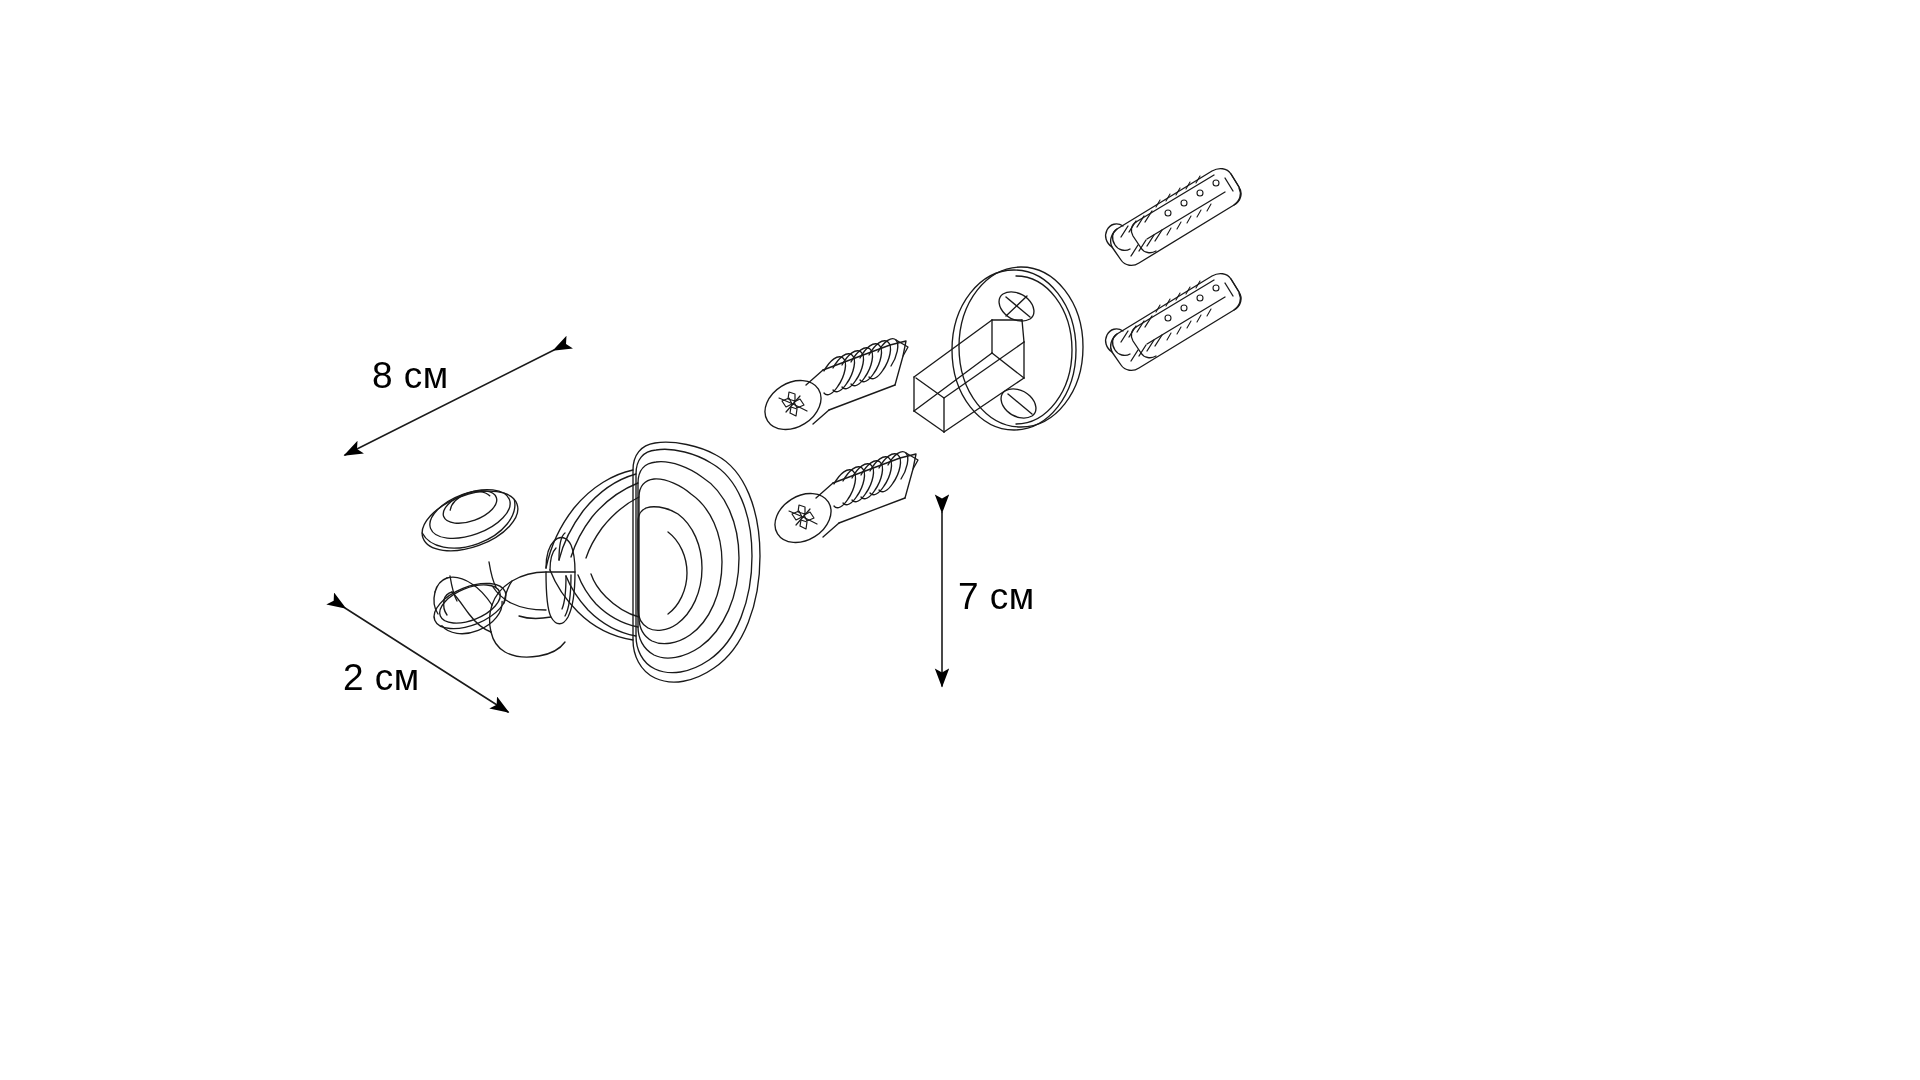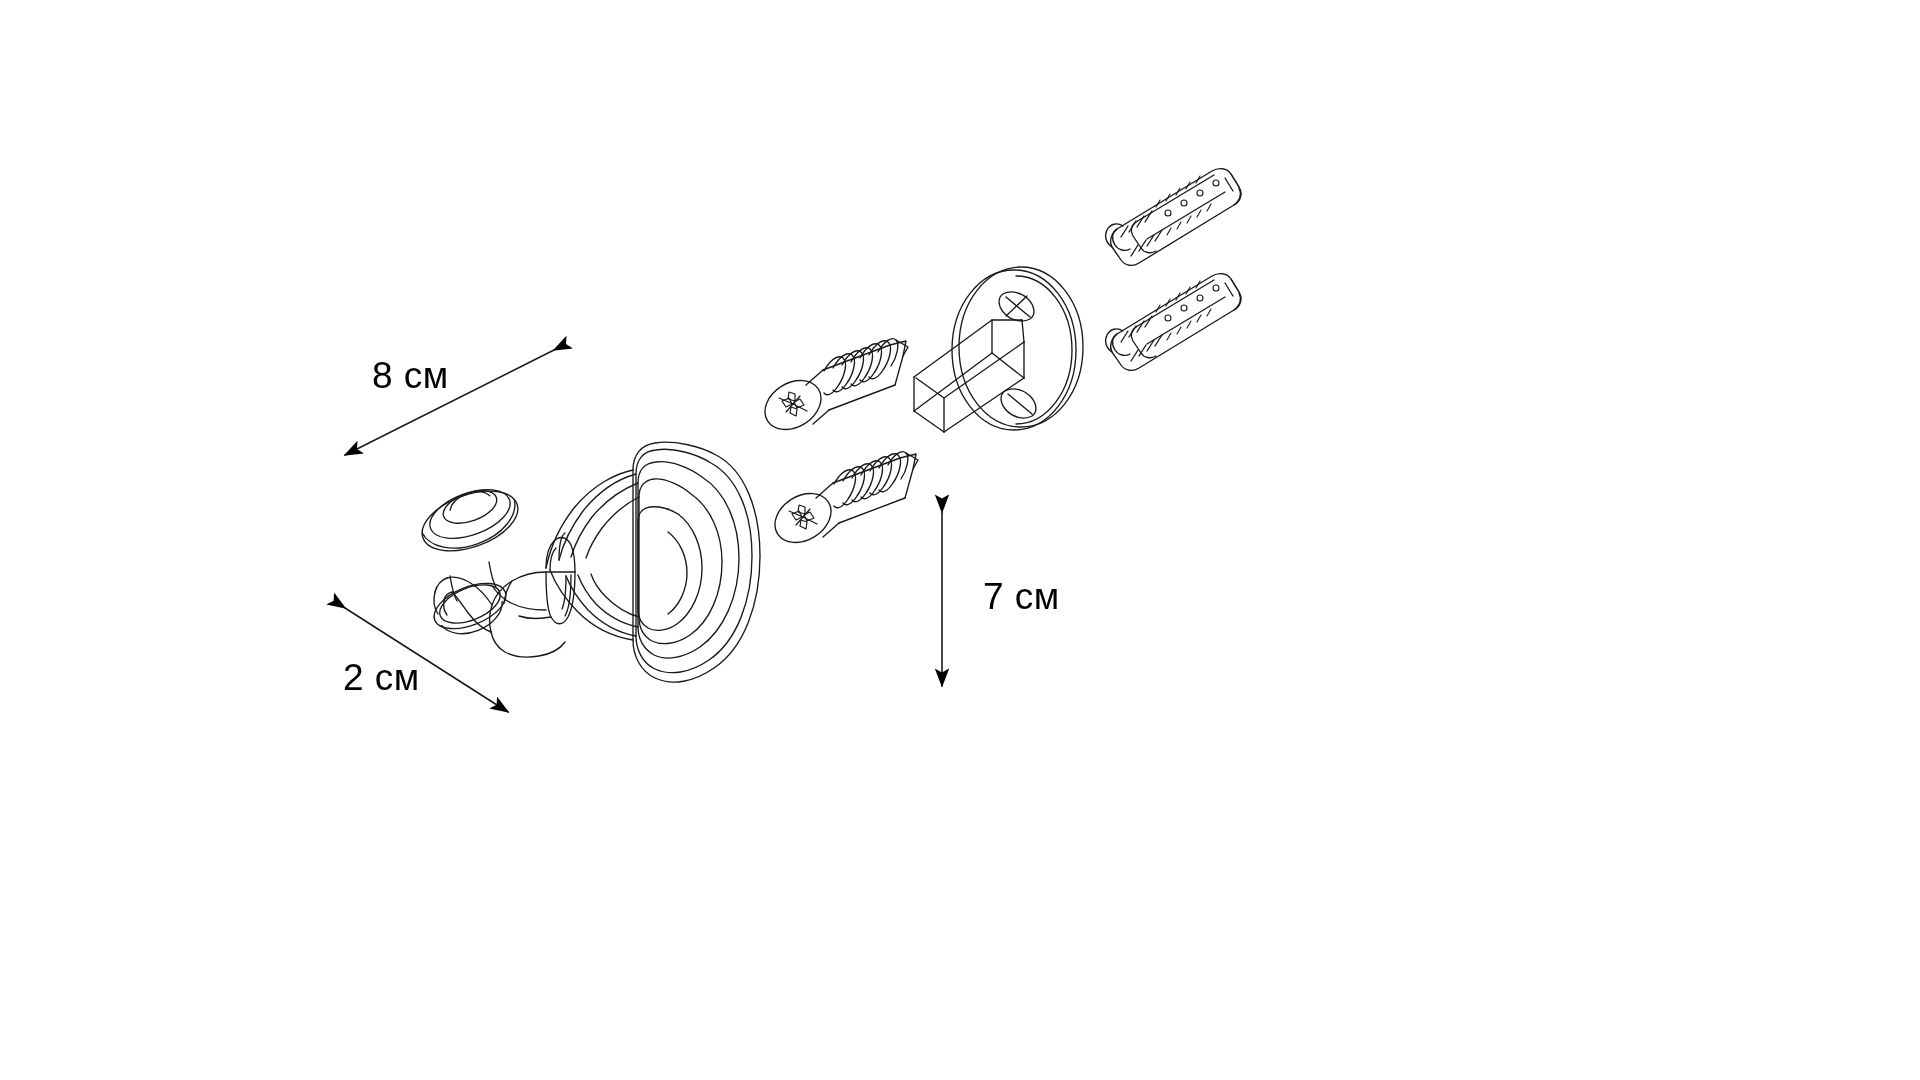--- a/index.html
+++ b/index.html
@@ -13,21 +13,21 @@
   .dim-label{
     position:absolute;
     font-family:"Liberation Sans","DejaVu Sans",sans-serif;
     color:#000;
     white-space:nowrap;
     font-weight:400;
     letter-spacing:0.5px;
   }
   #lbl8{left:372px;top:355px;font-size:37px;}
   #lbl6{left:343px;top:657px;font-size:37px;}
-  #lbl7{left:958px;top:576px;font-size:37px;margin-left:25px;}
+  #lbl7{left:958px;top:576px;font-size:37px;}
 </style>
 </head>
 <body>
 
 <div id="stage">
 
   <svg class="layer" viewBox="0 0 1920 1080">
     <defs>
       <marker id="ah" markerWidth="13" markerHeight="13" refX="11" refY="4.5" orient="auto" markerUnits="strokeWidth">
         <path d="M0,0 L12,4.5 L0,9 L2.6,4.5 z" fill="#000"></path>

